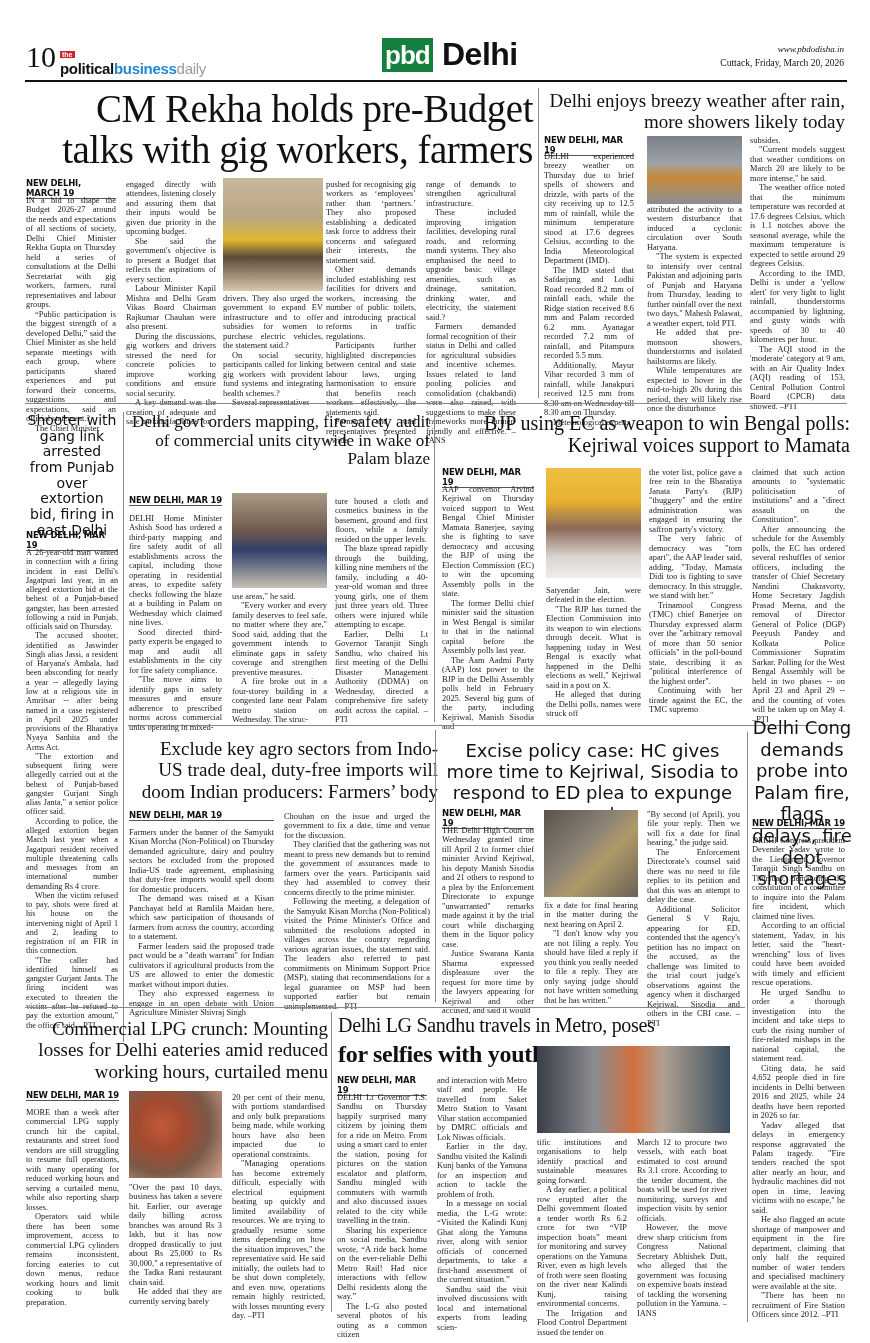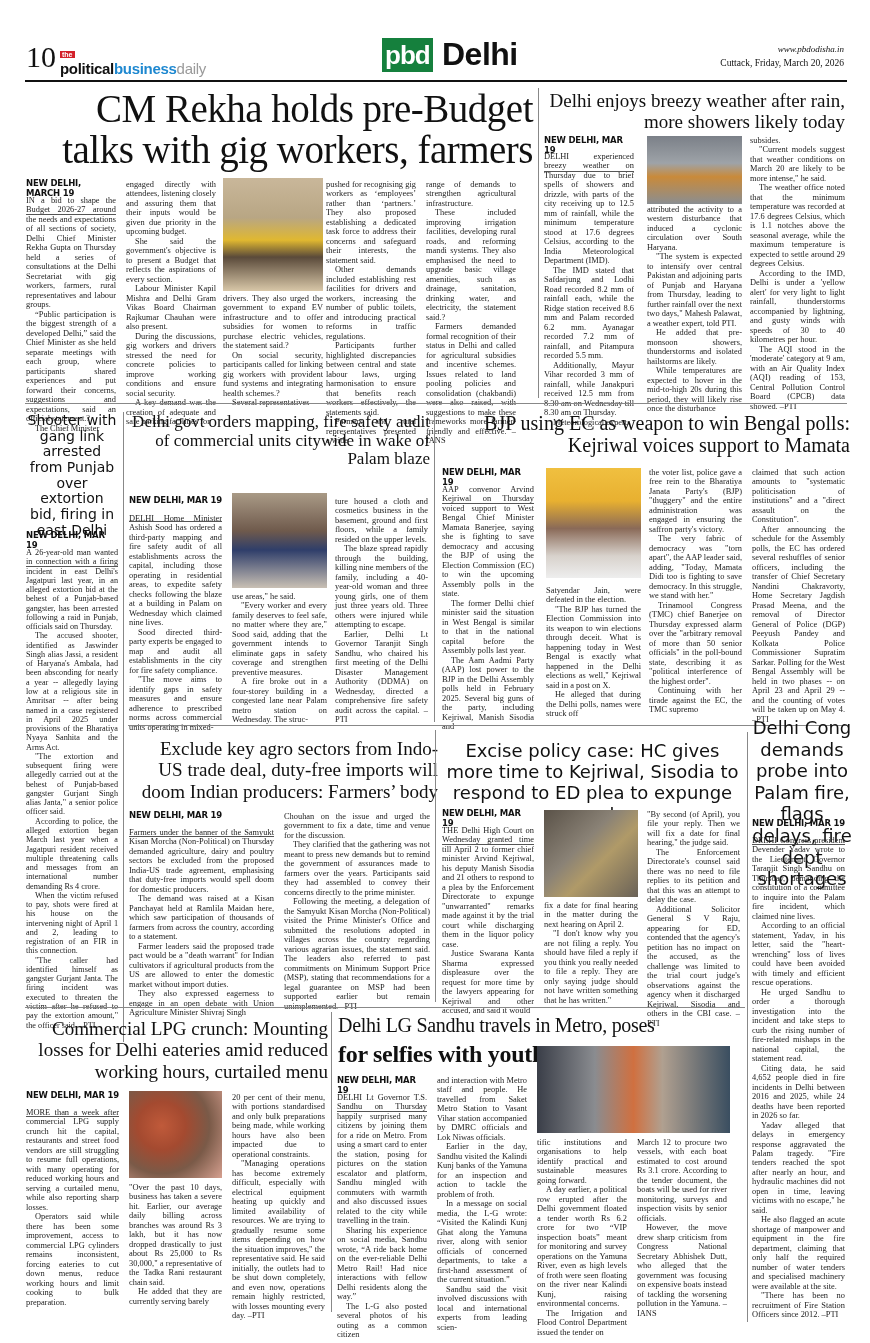--- a/index.html
+++ b/index.html
@@ -10,21 +10,21 @@
 .brand-the{display:inline-block;background:#d3202a;color:#fff;font:bold 7px "Liberation Sans",sans-serif;padding:0 2px;}
 .brand-row{font:bold 15px "Liberation Sans",sans-serif;letter-spacing:-0.3px;white-space:nowrap}
 .b-pol{color:#111}.b-bus{color:#1e88d0}.b-daily{color:#9a9a9a;font-weight:normal}
 .pbd{left:382px;top:38px;background:#15803d;color:#fff;font:bold 26px "Liberation Sans",sans-serif;padding:0 3px;height:34px;line-height:34px;letter-spacing:-1px}
 .pbd-city{left:442px;top:36px;font:900 32px "Liberation Sans",sans-serif;letter-spacing:-0.5px;color:#111}
 .dateline-site{right:26px;top:44px;font-size:9px;font-style:italic;text-align:right}
 .dateline-date{right:26px;top:58px;font-size:9.5px;text-align:right}
 .rule{background:#111}
 .hl{font-family:"Liberation Serif",serif;color:#111;text-align:right;line-height:1.05}
 .hs{font-family:"DejaVu Sans",sans-serif;color:#111;text-align:center;line-height:1.12;font-weight:normal}
-.byline{font:bold 8.5px "DejaVu Sans",sans-serif;border-bottom:1px solid #555;padding-bottom:16px;letter-spacing:-0.2px}
+.byline{font:bold 8.5px "DejaVu Sans",sans-serif;border-bottom:1px solid #555;padding-bottom:0;letter-spacing:-0.2px}
 .col{font-size:8.4px;line-height:1.13;text-align:justify;hyphens:auto;color:#222}
 .col p{text-indent:9px}
 .col p:first-child{text-indent:0}
 .photo{background:#8a8a8a;overflow:hidden}
 .vline{background:#888;width:1px}
 .hline{background:#777;height:1px}
 </style>
 </head>
 <body>
 

